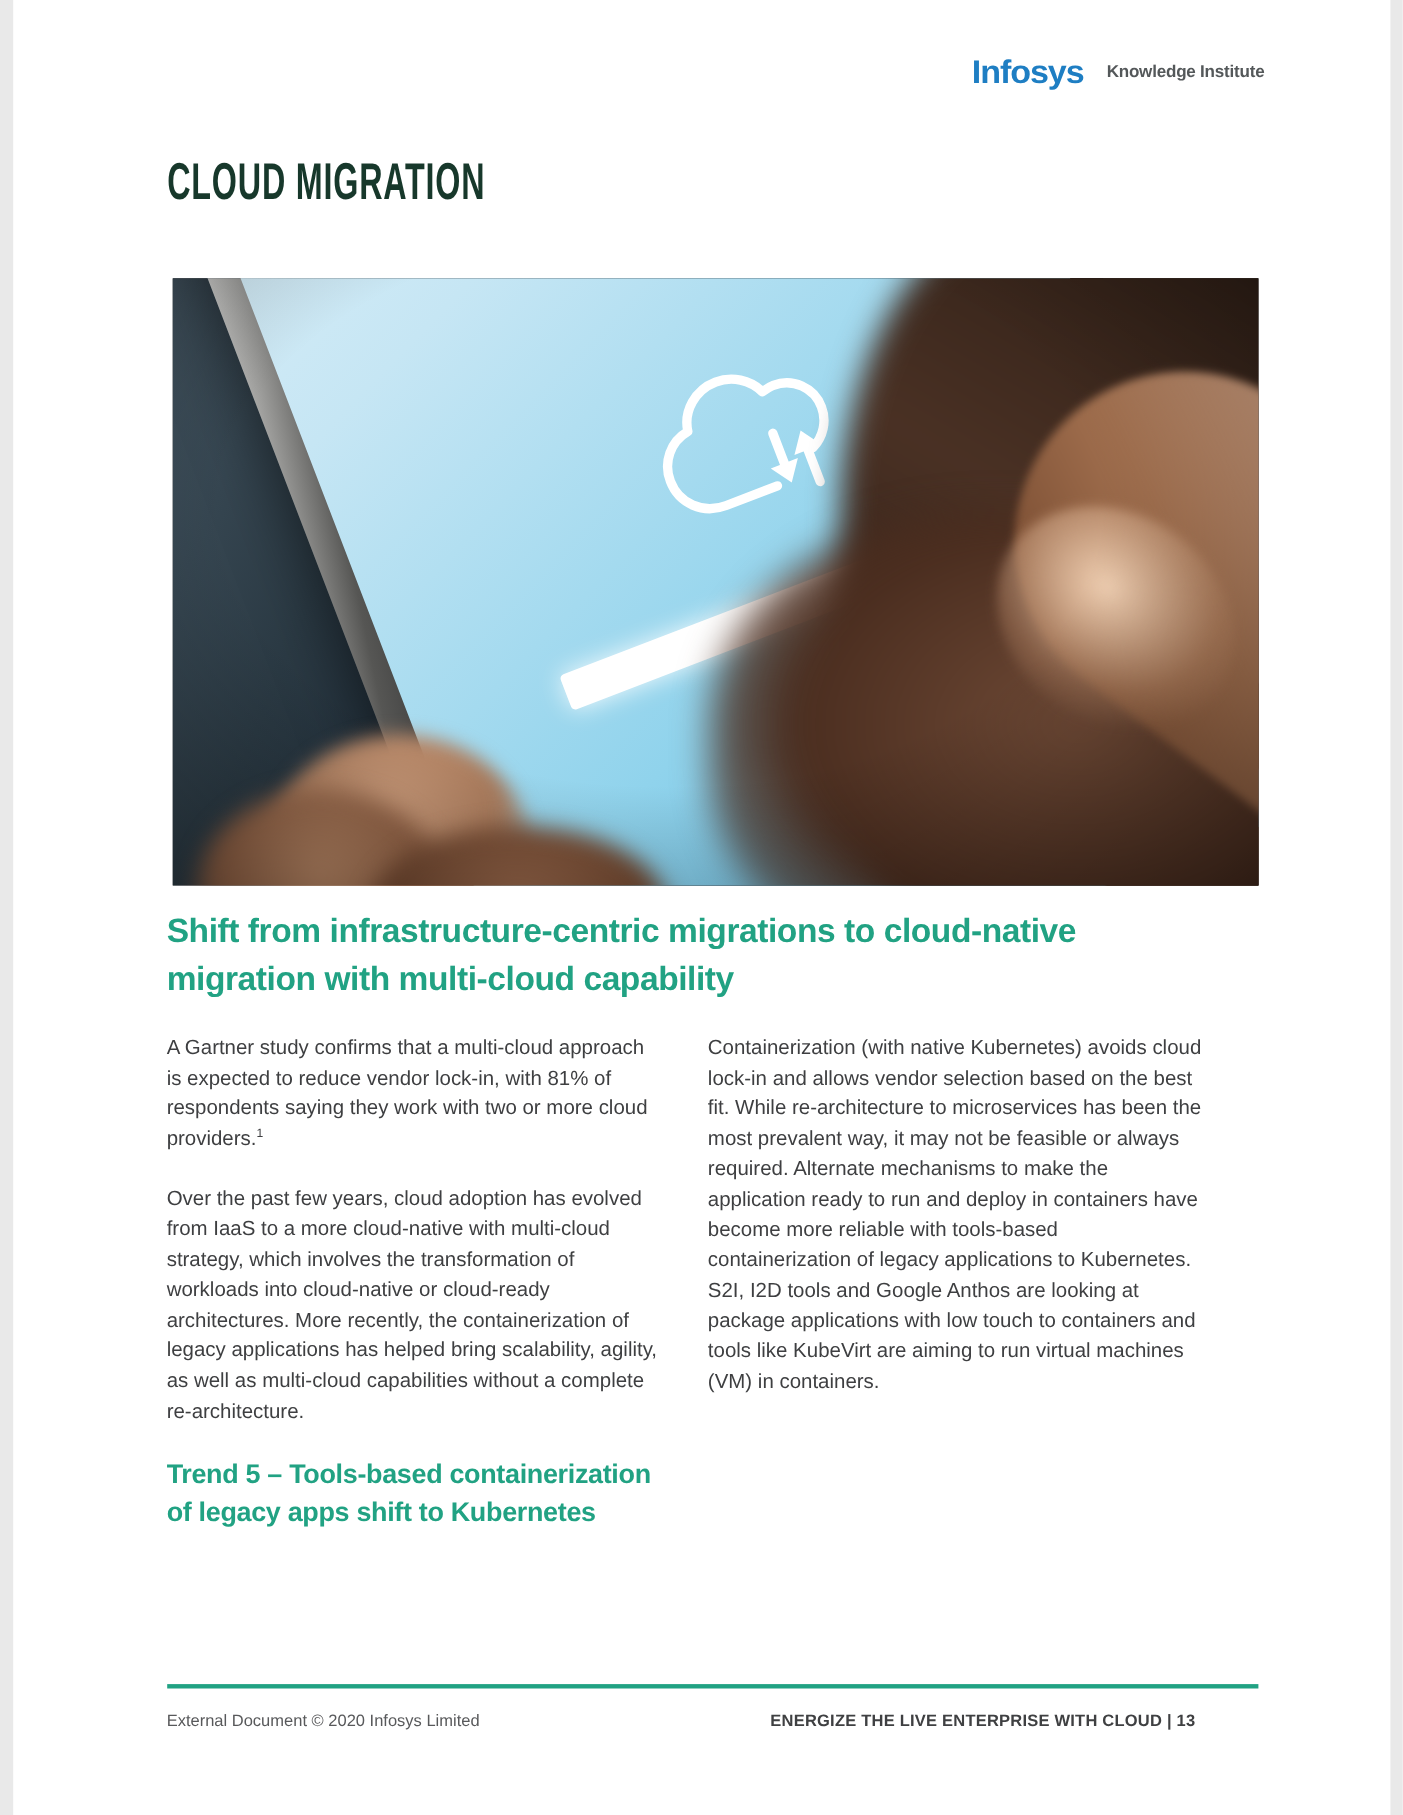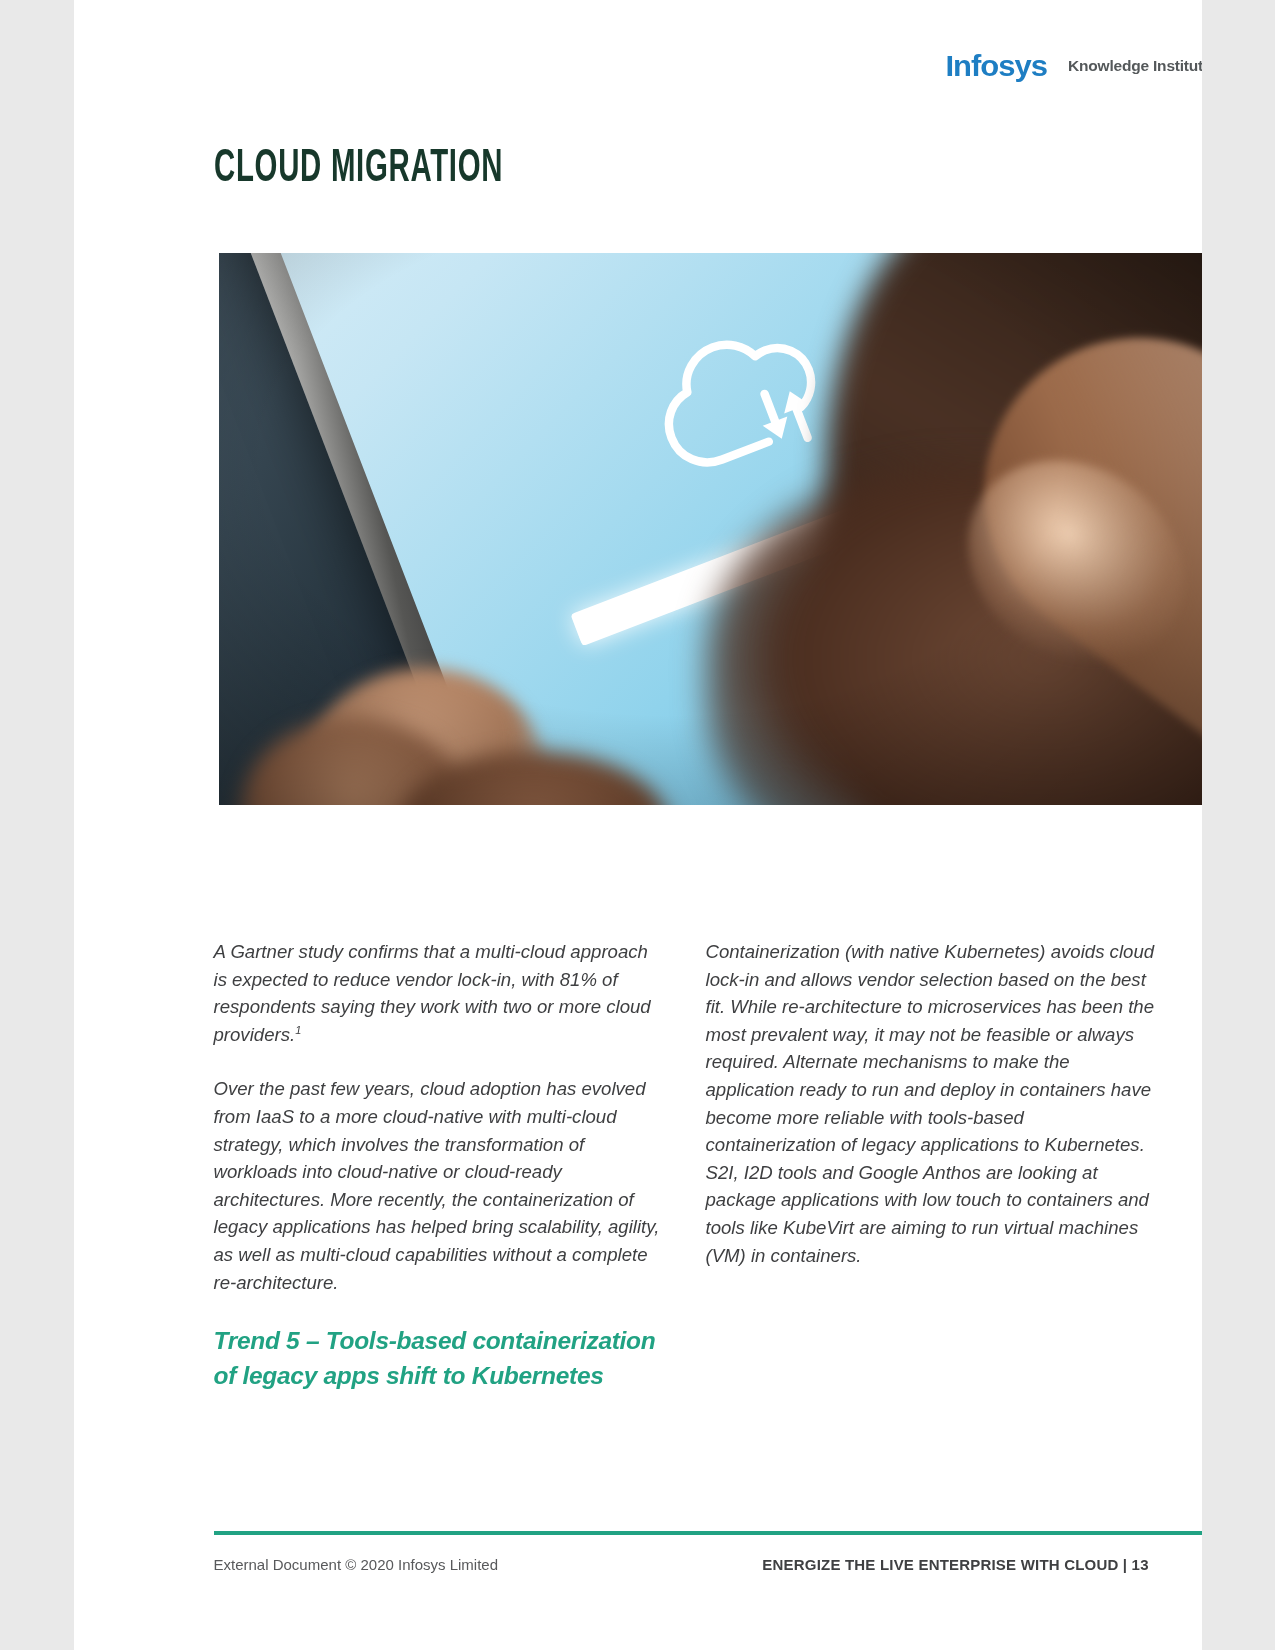--- a/index.html
+++ b/index.html
@@ -1,17 +1,17 @@
 <!DOCTYPE html>
 <html><head>
 <meta charset="utf-8">
 <style>
   html,body{margin:0;padding:0;background:#e9e9e9;}
   .page{
-    position:relative;width:1128px;height:1650px;margin:0 auto;
+    position:relative;width:1252px;height:1650px;margin:0 auto;
     background:#ffffff;overflow:hidden;
     font-family:"Liberation Sans",sans-serif;color:#3e3f41;
   }
 
   
   .logo{position:absolute;top:50px;left:872px;width:260px;display:flex;align-items:center;}
   .logo-infosys{
     font-size:31px;font-weight:700;color:#1e7ec3;letter-spacing:-1px;
     transform:scaleY(.96);line-height:1;
   }
@@ -63,21 +63,21 @@
     background:radial-gradient(ellipse at 50% 40%,#96664a 0%,#6e462f 60%,rgba(40,22,14,0) 88%);filter:blur(10px);}
   .ph-vignette{inset:0;background:radial-gradient(ellipse at 45% 38%,rgba(0,0,0,0) 52%,rgba(0,0,0,.38) 100%);}
 
   
   .section-heading{
     position:absolute;left:140px;top:824px;width:930px;margin:0;
     font-size:30.5px;font-weight:700;color:#21a283;letter-spacing:-0.4px;line-height:44px;
   }
 
   
-  .col{position:absolute;top:938px;width:452px;font-size:18.6px;line-height:27.6px;color:#3e3f41;font-style:italic;}
+  .col{position:absolute;top:938px;width:452px;font-size:18.6px;line-height:27.6px;color:#3e3f41;}
   .col-left{left:140px;}
   .col-right{left:632px;}
   .col p{margin:0 0 27px 0;}
   .col sup{font-size:11px;line-height:0;}
   .trend-heading{
     margin:16px 0 17px 0;
     font-size:24.5px;font-weight:700;color:#21a283;letter-spacing:-0.3px;line-height:35px;
   }
 
   
@@ -120,20 +120,21 @@
     <div class="ph-hand-right"></div>
     <div class="ph-knuckles"></div>
     <div class="ph-finger"></div>
     <div class="ph-fingertip"></div>
     <div class="ph-grip-a"></div>
     <div class="ph-grip-b"></div>
     <div class="ph-grip-c"></div>
     <div class="ph-vignette"></div>
   </figure>
 
+  <h2 class="section-heading">Shift from infrastructure-centric migrations to cloud-native migration with multi-cloud capability</h2>
 
   <div class="col col-left">
     <p><span>A Gartner study confirms that a multi-cloud approach is expected to reduce vendor lock-in, with 81% of respondents saying they work with two or more cloud providers.</span><sup>1</sup></p>
     <p>Over the past few years, cloud adoption has evolved from IaaS to a more cloud-native with multi-cloud strategy, which involves the transformation of workloads into cloud-native or cloud-ready architectures. More recently, the containerization of legacy applications has helped bring scalability, agility, as well as multi-cloud capabilities without a complete re-architecture.</p>
     <h3 class="trend-heading">Trend 5 – Tools-based containerization of legacy apps shift to Kubernetes</h3>
   </div>
 
   <div class="col col-right">
     <p>Containerization (with native Kubernetes) avoids cloud lock-in and allows vendor selection based on the best fit. While re-architecture to microservices has been the most prevalent way, it may not be feasible or always required. Alternate mechanisms to make the application ready to run and deploy in containers have become more reliable with tools-based containerization of legacy applications to Kubernetes. S2I, I2D tools and Google Anthos are looking at package applications with low touch to containers and tools like KubeVirt are aiming to run virtual machines (VM) in containers.</p>
   </div>

